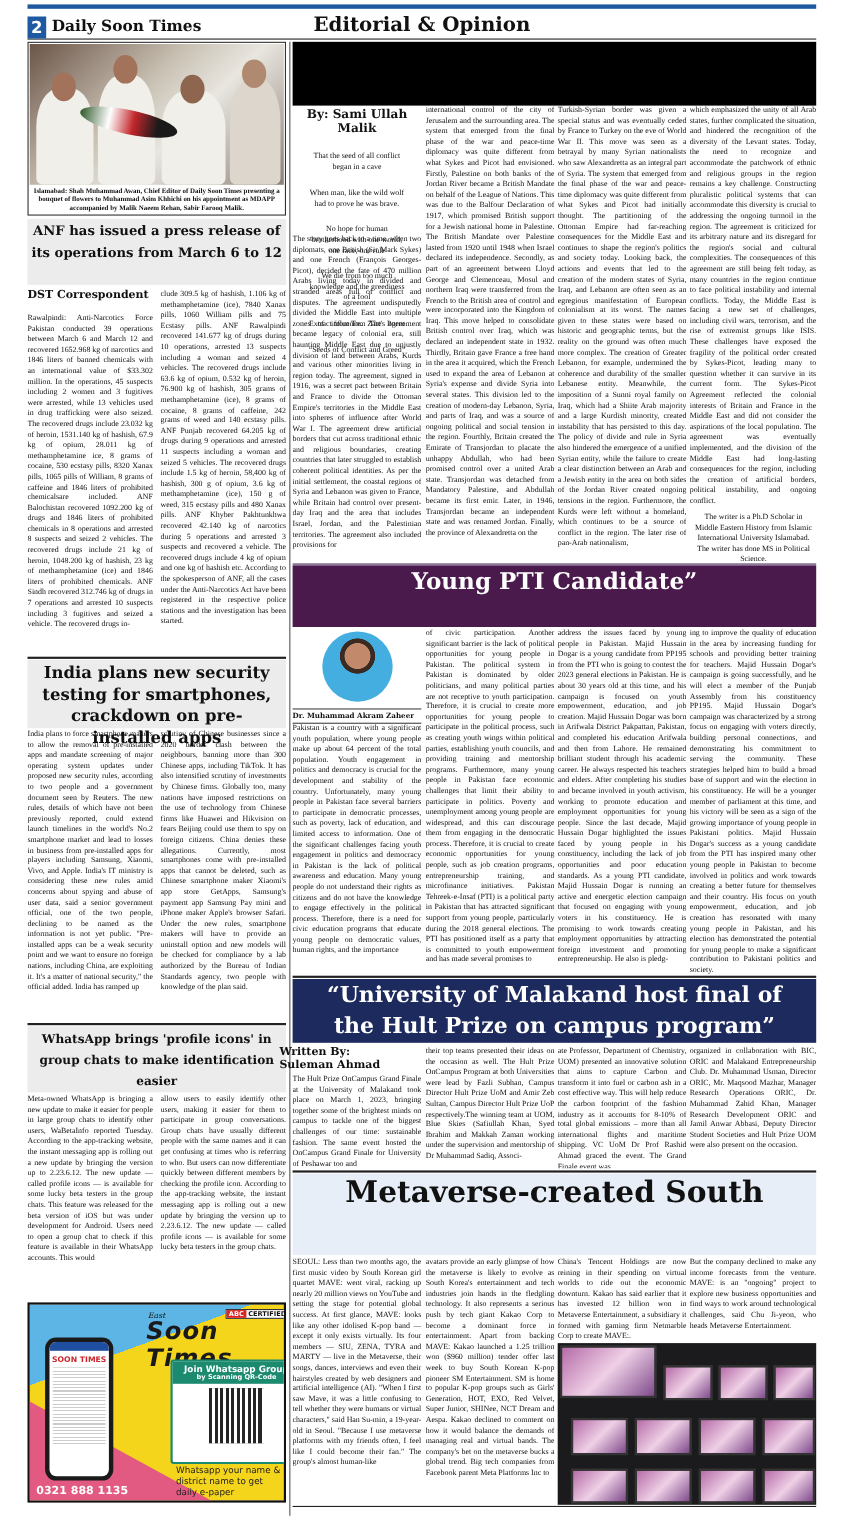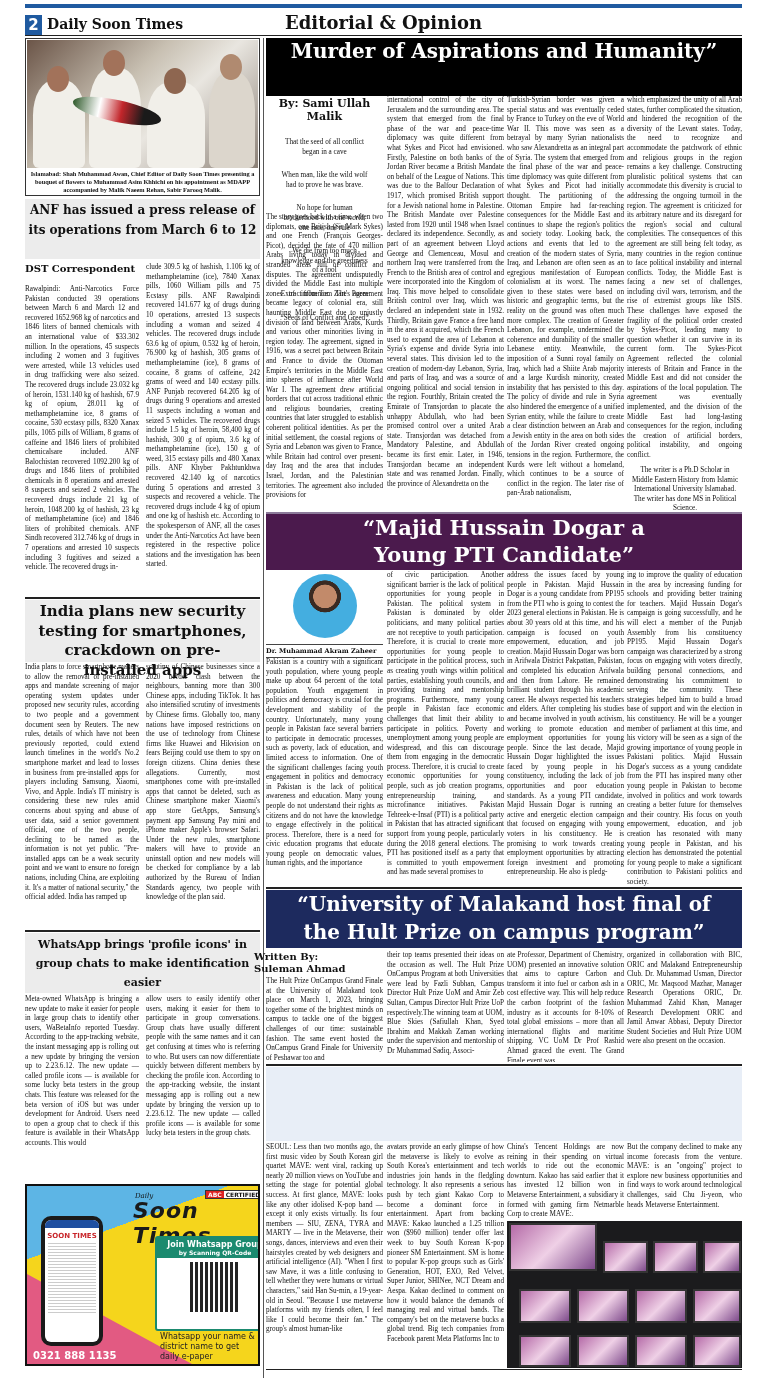--- a/index.html
+++ b/index.html
@@ -79,61 +79,59 @@
 
 <div class="abs ad" style="left:25px;top:1184px;width:235px;height:182px;border:2px solid #111">
   <div class="adpink"></div>
   <div class="phone">
     <div class="screen">
       <div style="background:#1f4fa0;height:8px"></div>
       <div style="font:bold 7px 'DejaVu Sans',sans-serif;color:#c8262b;text-align:center;margin-top:4px">SOON TIMES</div>
       <div style="margin:3px;height:70px;background:repeating-linear-gradient(0deg,#ccc 0 1px,#fff 1px 3px)"></div>
     </div>
   </div>
-  <div style="position:absolute;left:108px;top:6px;font:italic 7px 'DejaVu Serif',serif">Daily</div>
+  <div style="position:absolute;left:108px;top:6px;font:italic 7px 'DejaVu Serif',serif">East</div>
   <div style="position:absolute;left:106px;top:12px;font:italic bold 22px 'DejaVu Sans',sans-serif;color:#1a1a1a;letter-spacing:1px">Soon Times</div>
   <div style="position:absolute;left:178px;top:4px;font:bold 6px 'DejaVu Sans',sans-serif;background:#fff;border:1px solid #333">
     <span style="background:#d22;color:#fff;padding:0 2px">ABC</span><span style="padding:0 2px">CERTIFIED</span>
   </div>
   <div class="qrbox">
     <div class="qrhdr">
         <div>Join Whatsapp Group</div>
         <div style="font-size:6px">by Scanning QR-Code</div>
       </div>
     <div class="qr"></div>
   </div>
   <div style="position:absolute;left:133px;top:146px;width:100px;font:8px 'DejaVu Sans',sans-serif;line-height:10px;color:#222">Whatsapp your name &amp; district name to get daily e-paper</div>
   <div style="position:absolute;left:6px;top:164px;font:bold 10px 'DejaVu Sans',sans-serif;color:#fff">0321 888 1135</div>
 </div>
 
 <div class="abs vline" style="left:263px;top:38px;height:1340px"></div>
 
 <div class="abs banner" style="left:266px;top:38px;width:476px;height:58px;background:#000">
-  <div style="font-size:20px;line-height:27px">Murder of Aspirations and Humanity”</div>
 </div>
 <div class="abs" style="left:266px;top:97px;width:117px;text-align:center;font:bold 11px 'DejaVu Serif',serif;line-height:13px">
   <span>By: Sami Ullah Malik</span>
 </div>
 <div class="abs col" style="left:266px;top:124px;width:117px;text-align:center">
   <p>That the seed of all conflict began in a cave</p>
   <p>When man, like the wild wolf had to prove he was brave.</p>
   <p>No hope for human brotherhood with one world, one race, one rule</p>
   <p>We die from too much knowledge and the greediness of a fool</p>
   <p>Extract from Tom Zart's Poem</p>
   <p>“Seeds of Conflict and Greed”</p>
 </div>
 <div class="abs col" style="left:266px;top:213px;width:117px;height:298px">The story goes back to a time, when two diplomats, one British (Sir Mark Sykes) and one French (François Georges-Picot), decided the fate of 470 million Arabs living today in divided and stranded areas full of conflict and disputes. The agreement undisputedly divided the Middle East into multiple zones of influence. The agreement became legacy of colonial era, still haunting Middle East due to unjustly division of land between Arabs, Kurds and various other minorities living in region today. The agreement, signed in 1916, was a secret pact between Britain and France to divide the Ottoman Empire's territories in the Middle East into spheres of influence after World War I. The agreement drew artificial borders that cut across traditional ethnic and religious boundaries, creating countries that later struggled to establish coherent political identities. As per the initial settlement, the coastal regions of Syria and Lebanon was given to France, while Britain had control over present-day Iraq and the area that includes Israel, Jordan, and the Palestinian territories. The agreement also included provisions for</div>
 <div class="abs col" style="left:387px;top:96px;width:117px;height:415px">international control of the city of Jerusalem and the surrounding area. The system that emerged from the final phase of the war and peace-time diplomacy was quite different from what Sykes and Picot had envisioned. Firstly, Palestine on both banks of the Jordan River became a British Mandate on behalf of the League of Nations. This was due to the Balfour Declaration of 1917, which promised British support for a Jewish national home in Palestine. The British Mandate over Palestine lasted from 1920 until 1948 when Israel declared its independence. Secondly, as part of an agreement between Lloyd George and Clemenceau, Mosul and northern Iraq were transferred from the French to the British area of control and were incorporated into the Kingdom of Iraq. This move helped to consolidate British control over Iraq, which was declared an independent state in 1932. Thirdly, Britain gave France a free hand in the area it acquired, which the French used to expand the area of Lebanon at Syria's expense and divide Syria into several states. This division led to the creation of modern-day Lebanon, Syria, and parts of Iraq, and was a source of ongoing political and social tension in the region. Fourthly, Britain created the Emirate of Transjordan to placate the unhappy Abdullah, who had been promised control over a united Arab state. Transjordan was detached from Mandatory Palestine, and Abdullah became its first emir. Later, in 1946, Transjordan became an independent state and was renamed Jordan. Finally, the province of Alexandretta on the</div>
 <div class="abs col" style="left:507px;top:96px;width:117px;height:415px">Turkish-Syrian border was given a special status and was eventually ceded by France to Turkey on the eve of World War II. This move was seen as a betrayal by many Syrian nationalists who saw Alexandretta as an integral part of Syria. The system that emerged from the final phase of the war and peace-time diplomacy was quite different from what Sykes and Picot had initially thought. The partitioning of the Ottoman Empire had far-reaching consequences for the Middle East and continues to shape the region's politics and society today. Looking back, the actions and events that led to the creation of the modern states of Syria, Iraq, and Lebanon are often seen as an egregious manifestation of European colonialism at its worst. The names given to these states were based on historic and geographic terms, but the reality on the ground was often much more complex. The creation of Greater Lebanon, for example, undermined the coherence and durability of the smaller Lebanese entity. Meanwhile, the imposition of a Sunni royal family on Iraq, which had a Shiite Arab majority and a large Kurdish minority, created instability that has persisted to this day. The policy of divide and rule in Syria also hindered the emergence of a unified Syrian entity, while the failure to create a clear distinction between an Arab and a Jewish entity in the area on both sides of the Jordan River created ongoing tensions in the region. Furthermore, the Kurds were left without a homeland, which continues to be a source of conflict in the region. The later rise of pan-Arab nationalism,</div>
 <div class="abs col" style="left:627px;top:96px;width:115px;height:370px">which emphasized the unity of all Arab states, further complicated the situation, and hindered the recognition of the diversity of the Levant states. Today, the need to recognize and accommodate the patchwork of ethnic and religious groups in the region remains a key challenge. Constructing pluralistic political systems that can accommodate this diversity is crucial to addressing the ongoing turmoil in the region. The agreement is criticized for its arbitrary nature and its disregard for the region's social and cultural complexities. The consequences of this agreement are still being felt today, as many countries in the region continue to face political instability and internal conflicts. Today, the Middle East is facing a new set of challenges, including civil wars, terrorism, and the rise of extremist groups like ISIS. These challenges have exposed the fragility of the political order created by Sykes-Picot, leading many to question whether it can survive in its current form. The Sykes-Picot Agreement reflected the colonial interests of Britain and France in the Middle East and did not consider the aspirations of the local population. The agreement was eventually implemented, and the division of the Middle East had long-lasting consequences for the region, including the creation of artificial borders, political instability, and ongoing conflict.</div>
 <div class="abs col" style="left:630px;top:466px;width:110px;text-align:center">The writer is a Ph.D Scholar in Middle Eastern History from Islamic International University Islamabad. The writer has done MS in Political Science.</div>
 <div class="abs" style="left:266px;top:512px;width:476px;height:2px;background:#8c7a9a"></div>
 
 <div class="abs banner" style="left:266px;top:514px;width:476px;height:56px;background:#4b1a4d">
-  <div style="font-size:21px;line-height:27px">“Majid Hussain Dogar a</div>
   <div style="font-size:21px;line-height:27px">Young PTI Candidate”</div>
 </div>
 <div class="abs avatar" style="left:293px;top:574px;width:64px;height:64px"></div>
 <div class="abs" style="left:266px;top:644px;width:117px;text-align:left;font:bold 6.5px 'DejaVu Serif',serif;border-top:1px solid #444;border-bottom:1px solid #444;padding:2px 0">Dr. Muhammad Akram Zaheer</div>
 <div class="abs col" style="left:266px;top:658px;width:117px;height:228px">Pakistan is a country with a significant youth population, where young people make up about 64 percent of the total population. Youth engagement in politics and democracy is crucial for the development and stability of the country. Unfortunately, many young people in Pakistan face several barriers to participate in democratic processes, such as poverty, lack of education, and limited access to information. One of the significant challenges facing youth engagement in politics and democracy in Pakistan is the lack of political awareness and education. Many young people do not understand their rights as citizens and do not have the knowledge to engage effectively in the political process. Therefore, there is a need for civic education programs that educate young people on democratic values, human rights, and the importance</div>
 <div class="abs col" style="left:387px;top:571px;width:117px;height:315px">of civic participation. Another significant barrier is the lack of political opportunities for young people in Pakistan. The political system in Pakistan is dominated by older politicians, and many political parties are not receptive to youth participation. Therefore, it is crucial to create more opportunities for young people to participate in the political process, such as creating youth wings within political parties, establishing youth councils, and providing training and mentorship programs. Furthermore, many young people in Pakistan face economic challenges that limit their ability to participate in politics. Poverty and unemployment among young people are widespread, and this can discourage them from engaging in the democratic process. Therefore, it is crucial to create economic opportunities for young people, such as job creation programs, entrepreneurship training, and microfinance initiatives. Pakistan Tehreek-e-Insaf (PTI) is a political party in Pakistan that has attracted significant support from young people, particularly during the 2018 general elections. The PTI has positioned itself as a party that is committed to youth empowerment and has made several promises to</div>
 <div class="abs col" style="left:507px;top:571px;width:117px;height:315px">address the issues faced by young people in Pakistan. Majid Hussain Dogar is a young candidate from PP195 from the PTI who is going to contest the 2023 general elections in Pakistan. He is about 30 years old at this time, and his campaign is focused on youth empowerment, education, and job creation. Majid Hussain Dogar was born in Arifwala District Pakpattan, Pakistan, and completed his education Arifwala and then from Lahore. He remained brilliant student through his academic career. He always respected his teachers and elders. After completing his studies and became involved in youth activism, working to promote education and employment opportunities for young people. Since the last decade, Majid Hussain Dogar highlighted the issues faced by young people in his constituency, including the lack of job opportunities and poor education standards. As a young PTI candidate, Majid Hussain Dogar is running an active and energetic election campaign that focused on engaging with young voters in his constituency. He is promising to work towards creating employment opportunities by attracting foreign investment and promoting entrepreneurship. He also is pledg-</div>
 <div class="abs col" style="left:627px;top:571px;width:115px;height:315px">ing to improve the quality of education in the area by increasing funding for schools and providing better training for teachers. Majid Hussain Dogar's campaign is going successfully, and he will elect a member of the Punjab Assembly from his constituency PP195. Majid Hussain Dogar's campaign was characterized by a strong focus on engaging with voters directly, building personal connections, and demonstrating his commitment to serving the community. These strategies helped him to build a broad base of support and win the election in his constituency. He will be a younger member of parliament at this time, and his victory will be seen as a sign of the growing importance of young people in Pakistani politics. Majid Hussain Dogar's success as a young candidate from the PTI has inspired many other young people in Pakistan to become involved in politics and work towards creating a better future for themselves and their country. His focus on youth empowerment, education, and job creation has resonated with many young people in Pakistan, and his election has demonstrated the potential for young people to make a significant contribution to Pakistani politics and society.</div>
 <div class="abs" style="left:266px;top:887px;width:476px;height:2px;background:#222"></div>
 
@@ -145,20 +143,21 @@
   <div>Written By:</div>
   <div>Suleman Ahmad</div>
 </div>
 <div class="abs col" style="left:266px;top:977px;width:117px;height:85px">The Hult Prize OnCampus Grand Finale at the University of Malakand took place on March 1, 2023, bringing together some of the brightest minds on campus to tackle one of the biggest challenges of our time: sustainable fashion. The same event hosted the OnCampus Grand Finale for University of Peshawar too and</div>
 <div class="abs col" style="left:387px;top:951px;width:117px;height:111px">their top teams presented their ideas on the occasion as well. The Hult Prize OnCampus Program at both Universities were lead by Fazli Subhan, Campus Director Hult Prize UoM and Amir Zeb Sultan, Campus Director Hult Prize UoP respectively.The winning team at UOM, Blue Skies (Safiullah Khan, Syed Ibrahim and Makkah Zaman working under the supervision and mentorship of Dr Muhammad Sadiq, Associ-</div>
 <div class="abs col" style="left:507px;top:951px;width:117px;height:111px">ate Professor, Department of Chemistry, UOM) presented an innovative solution that aims to capture Carbon and transform it into fuel or carbon ash in a cost effective way. This will help reduce the carbon footprint of the fashion industry as it accounts for 8-10% of total global emissions – more than all international flights and maritime shipping. VC UoM Dr Prof Rashid Ahmad graced the event. The Grand Finale event was</div>
 <div class="abs col" style="left:627px;top:951px;width:115px;height:111px">organized in collaboration with BIC, ORIC and Malakand Entrepreneurship Club. Dr. Muhammad Usman, Director ORIC, Mr. Maqsood Mazhar, Manager Research Operations ORIC, Dr. Muhammad Zahid Khan, Manager Research Development ORIC and Jamil Anwar Abbasi, Deputy Director Student Societies and Hult Prize UOM were also present on the occasion.</div>
 <div class="abs" style="left:266px;top:1064px;width:476px;height:2px;background:#222"></div>
 
 <div class="abs" style="left:266px;top:1067px;width:476px;height:74px;background:#e8eef7">
+  <div class="hdl" style="font-size:27px;line-height:36px">Metaverse-created South</div>
 </div>
 <div class="abs col" style="left:266px;top:1143px;width:117px;height:225px">SEOUL: Less than two months ago, the first music video by South Korean girl quartet MAVE: went viral, racking up nearly 20 million views on YouTube and setting the stage for potential global success. At first glance, MAVE: looks like any other idolised K-pop band — except it only exists virtually. Its four members — SIU, ZENA, TYRA and MARTY — live in the Metaverse, their songs, dances, interviews and even their hairstyles created by web designers and artificial intelligence (AI). "When I first saw Mave, it was a little confusing to tell whether they were humans or virtual characters," said Han Su-min, a 19-year-old in Seoul. "Because I use metaverse platforms with my friends often, I feel like I could become their fan." The group's almost human-like</div>
 <div class="abs col" style="left:387px;top:1143px;width:117px;height:225px">avatars provide an early glimpse of how the metaverse is likely to evolve as South Korea's entertainment and tech industries join hands in the fledgling technology. It also represents a serious push by tech giant Kakao Corp to become a dominant force in entertainment. Apart from backing MAVE: Kakao launched a 1.25 trillion won ($960 million) tender offer last week to buy South Korean K-pop pioneer SM Entertainment. SM is home to popular K-pop groups such as Girls' Generation, HOT, EXO, Red Velvet, Super Junior, SHINee, NCT Dream and Aespa. Kakao declined to comment on how it would balance the demands of managing real and virtual bands. The company's bet on the metaverse bucks a global trend. Big tech companies from Facebook parent Meta Platforms Inc to</div>
 <div class="abs col" style="left:507px;top:1143px;width:117px;height:77px">China's Tencent Holdings are now reining in their spending on virtual worlds to ride out the economic downturn. Kakao has said earlier that it has invested 12 billion won in Metaverse Entertainment, a subsidiary it formed with gaming firm Netmarble Corp to create MAVE:.</div>
 <div class="abs col" style="left:627px;top:1143px;width:115px;height:77px">But the company declined to make any income forecasts from the venture. MAVE: is an "ongoing" project to explore new business opportunities and find ways to work around technological challenges, said Chu Ji-yeon, who heads Metaverse Entertainment.</div>
 <div class="abs kpop" style="left:507px;top:1221px;width:235px;height:147px">
   <div class="tv" style="left:2px;top:2px;width:88px;height:48px"></div>
   <div class="tv" style="left:96px;top:20px;width:45px;height:32px"></div>
   <div class="tv" style="left:146px;top:20px;width:45px;height:32px"></div>
   <div class="tv" style="left:196px;top:20px;width:38px;height:32px"></div>

